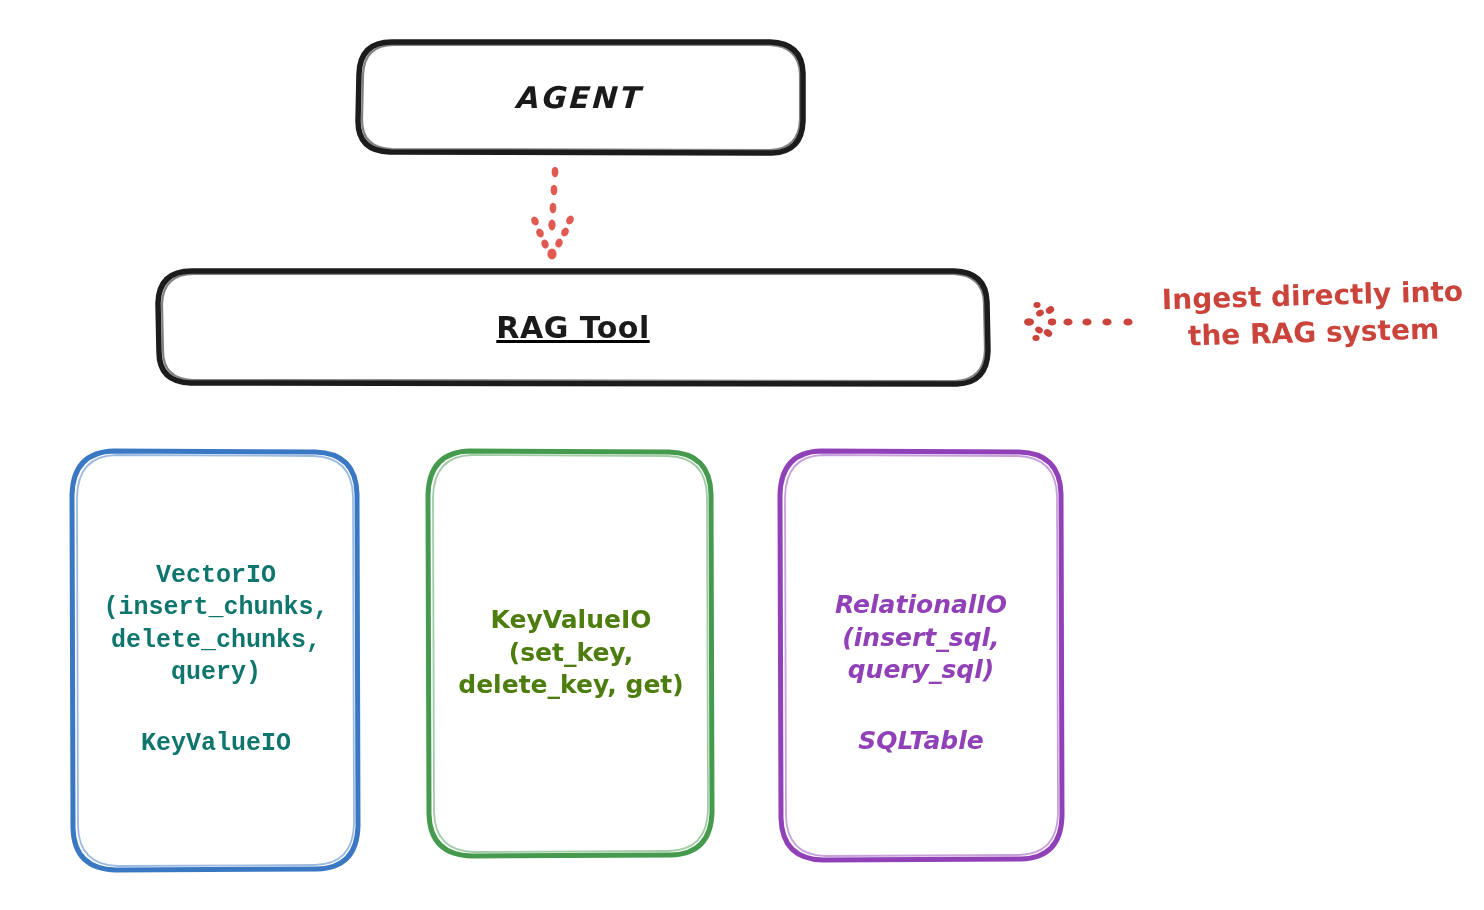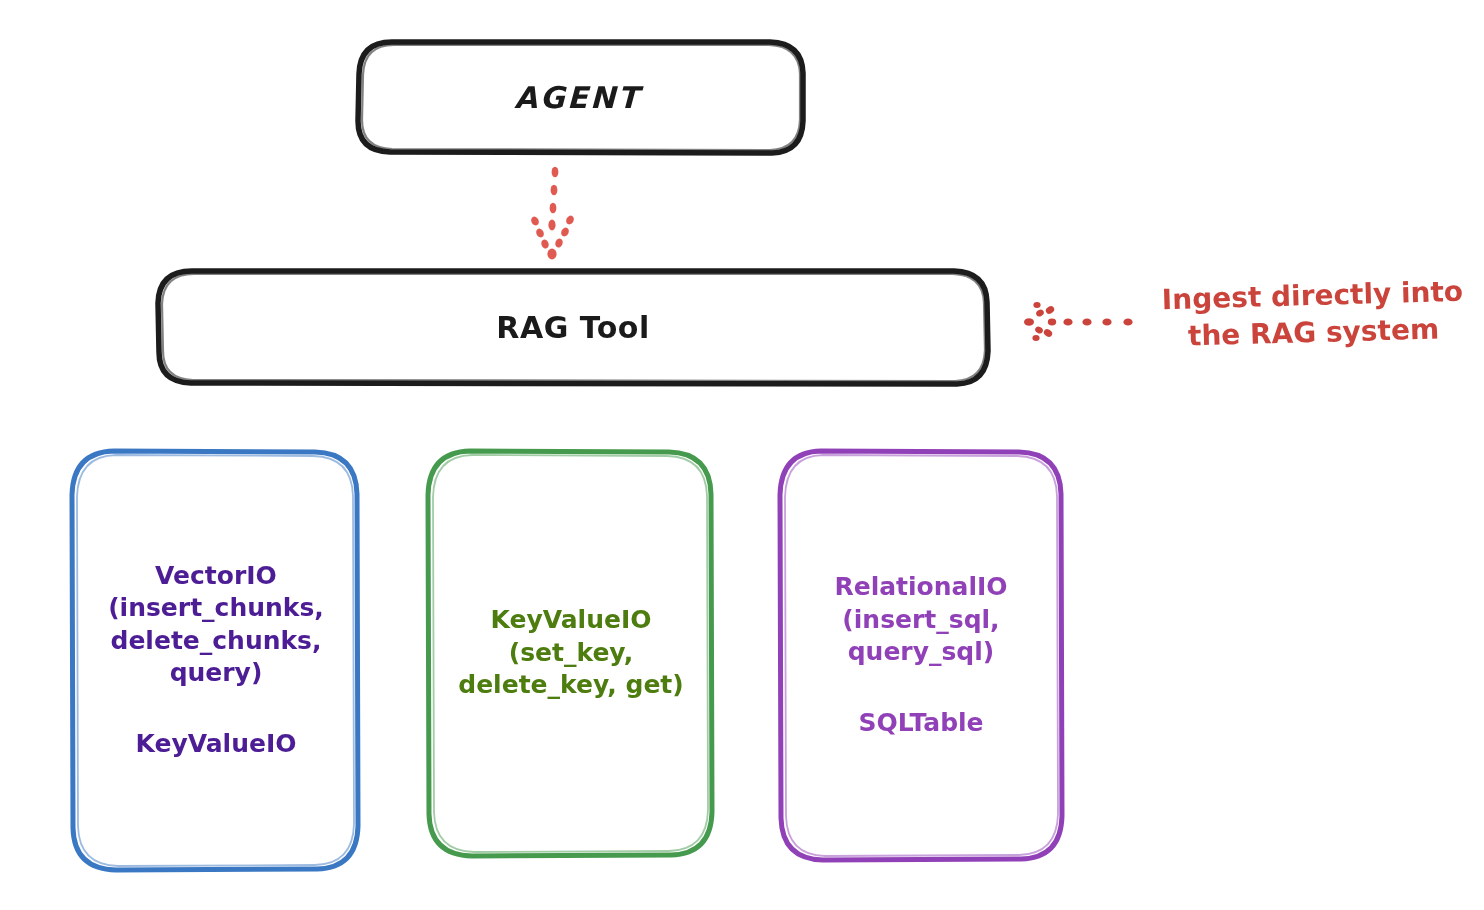--- a/index.html
+++ b/index.html
@@ -50,20 +50,21 @@
     color: #1a1a1a;
     transform: skewX(-4deg);
   }
 
   
   #ragtool-node {
     left: 158px;
     top: 270px;
     width: 830px;
     height: 114px;
+    text-decoration: underline;
   }
   #ragtool-label {
     font-family: "DejaVu Sans", sans-serif;
     font-weight: 600;
     font-size: 30px;
     letter-spacing: 0.5px;
     color: #1a1a1a;
   }
 
   
@@ -80,36 +81,37 @@
   .store-title { font-size: 25px; }
   .store-index { font-size: 25px; margin-top: 38px; }
 
   #vector-node {
     left: 72px;
     top: 450px;
     width: 288px;
     height: 420px;
   }
   #vector-node .store-title,
-  #vector-node .store-index { color: #4c1d95; }
+  #vector-node .store-index { color: #0f766e; font-family: Liberation Mono, monospace; }
 
   #keyvalue-node {
     left: 428px;
     top: 450px;
     width: 286px;
     height: 406px;
   }
   #keyvalue-node .store-title,
   #keyvalue-node .store-index { color: #4d7c0f; }
 
   #relational-node {
     left: 780px;
-    top: 450px;
+    top: 468px;
     width: 282px;
     height: 410px;
+    font-style: italic;
   }
   #relational-node .store-title,
   #relational-node .store-index { color: #9141b8; }
 
   
   #ingest-annotation {
     position: absolute;
     left: 1148px;
     top: 277px;
     width: 330px;

